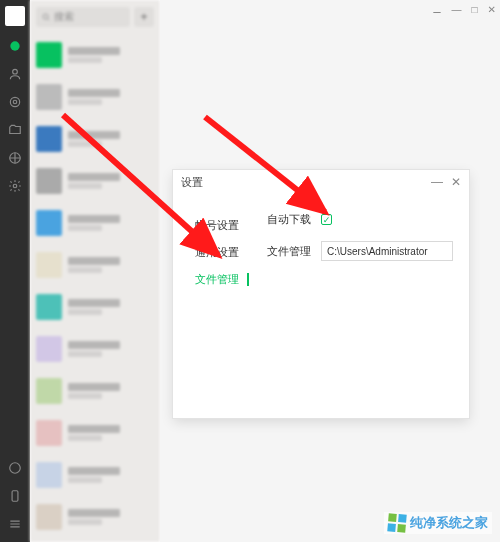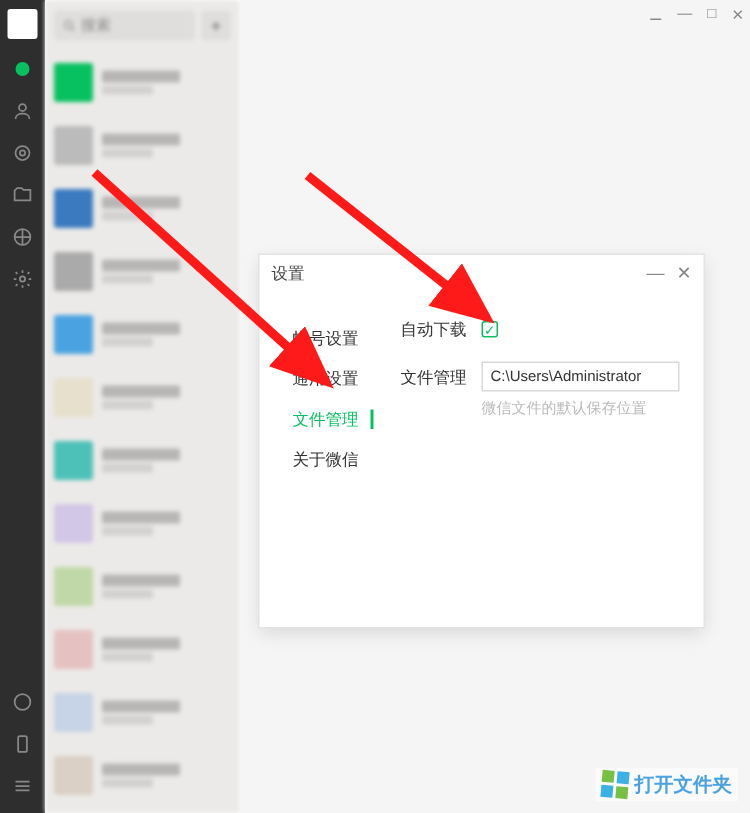--- a/index.html
+++ b/index.html
@@ -234,36 +234,34 @@
     <span>设置</span>
     <span class="spacer"></span>
     <span class="settings-ctrl">—</span>
     <span class="settings-ctrl">✕</span>
   </div>
   <div class="settings-body">
     <div class="settings-nav">
       <div class="settings-nav-item">帐号设置</div>
       <div class="settings-nav-item">通用设置</div>
       <div class="settings-nav-item active">文件管理</div>
-      <div class="settings-nav-item">关于微信</div>
     </div>
     <div class="settings-content">
       <div class="form-row">
         <span class="form-label">自动下载</span>
         <label style="display:flex;align-items:center;">
           <span class="checkbox">✓</span>
         </label>
       </div>
       <div class="form-row">
         <span class="form-label">文件管理</span>
         <div class="path-input">
           <span>C:\Users\Administrator</span>
         </div>
       </div>
-      <div class="helper">微信文件的默认保存位置</div>
     </div>
   </div>
 </div>
 
 <div class="arrow" style="left:58px; top:110px;">
   <svg width="180" height="170">
     <defs>
         <marker id="ah1" markerWidth="8" markerHeight="8" refX="6" refY="3" orient="auto">
           <path d="M0,0 L7,3 L0,6 Z" fill="#ff1a1a"></path>
         </marker>
@@ -282,14 +280,14 @@
   </svg>
 </div>
 
 <div class="watermark">
   <div class="watermark-logo">
       <span></span>
       <span></span>
       <span></span>
       <span></span>
     </div>
-  <span>打开文件夹</span>
+  <span>纯净系统之家</span>
 </div>
 
 </body></html>

